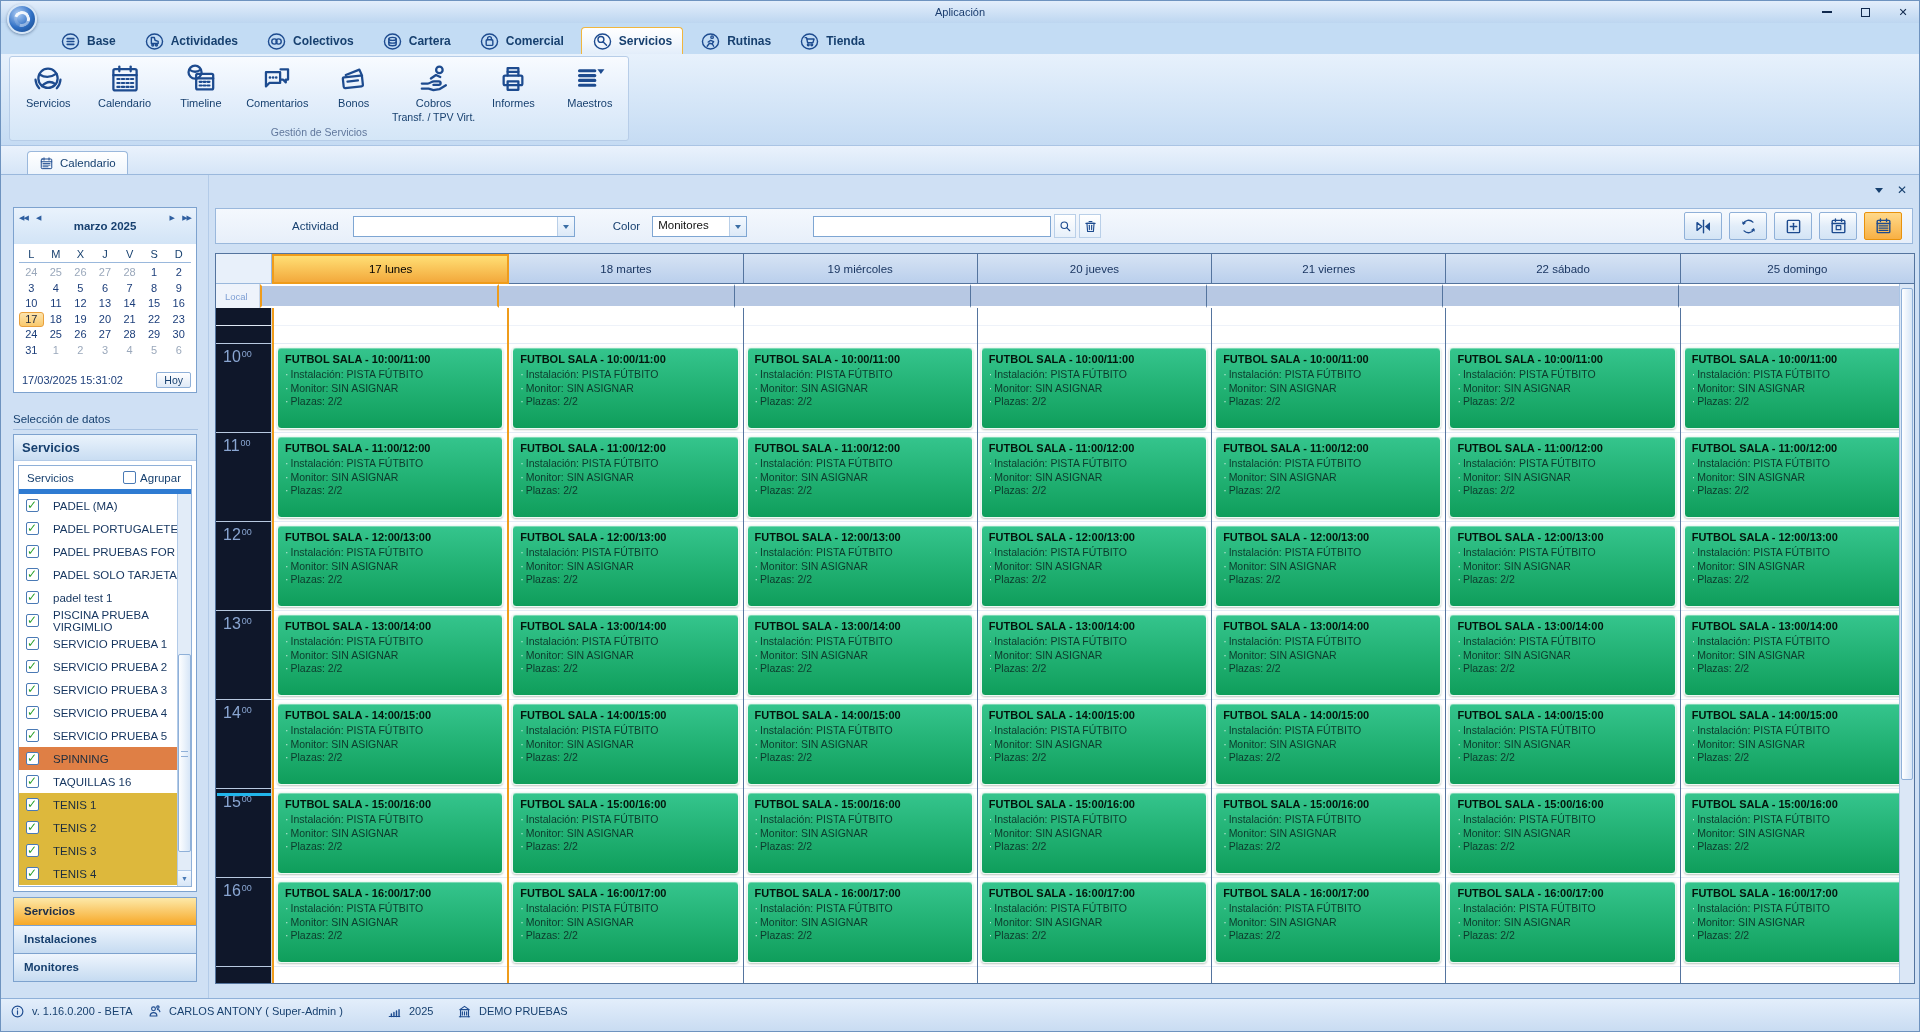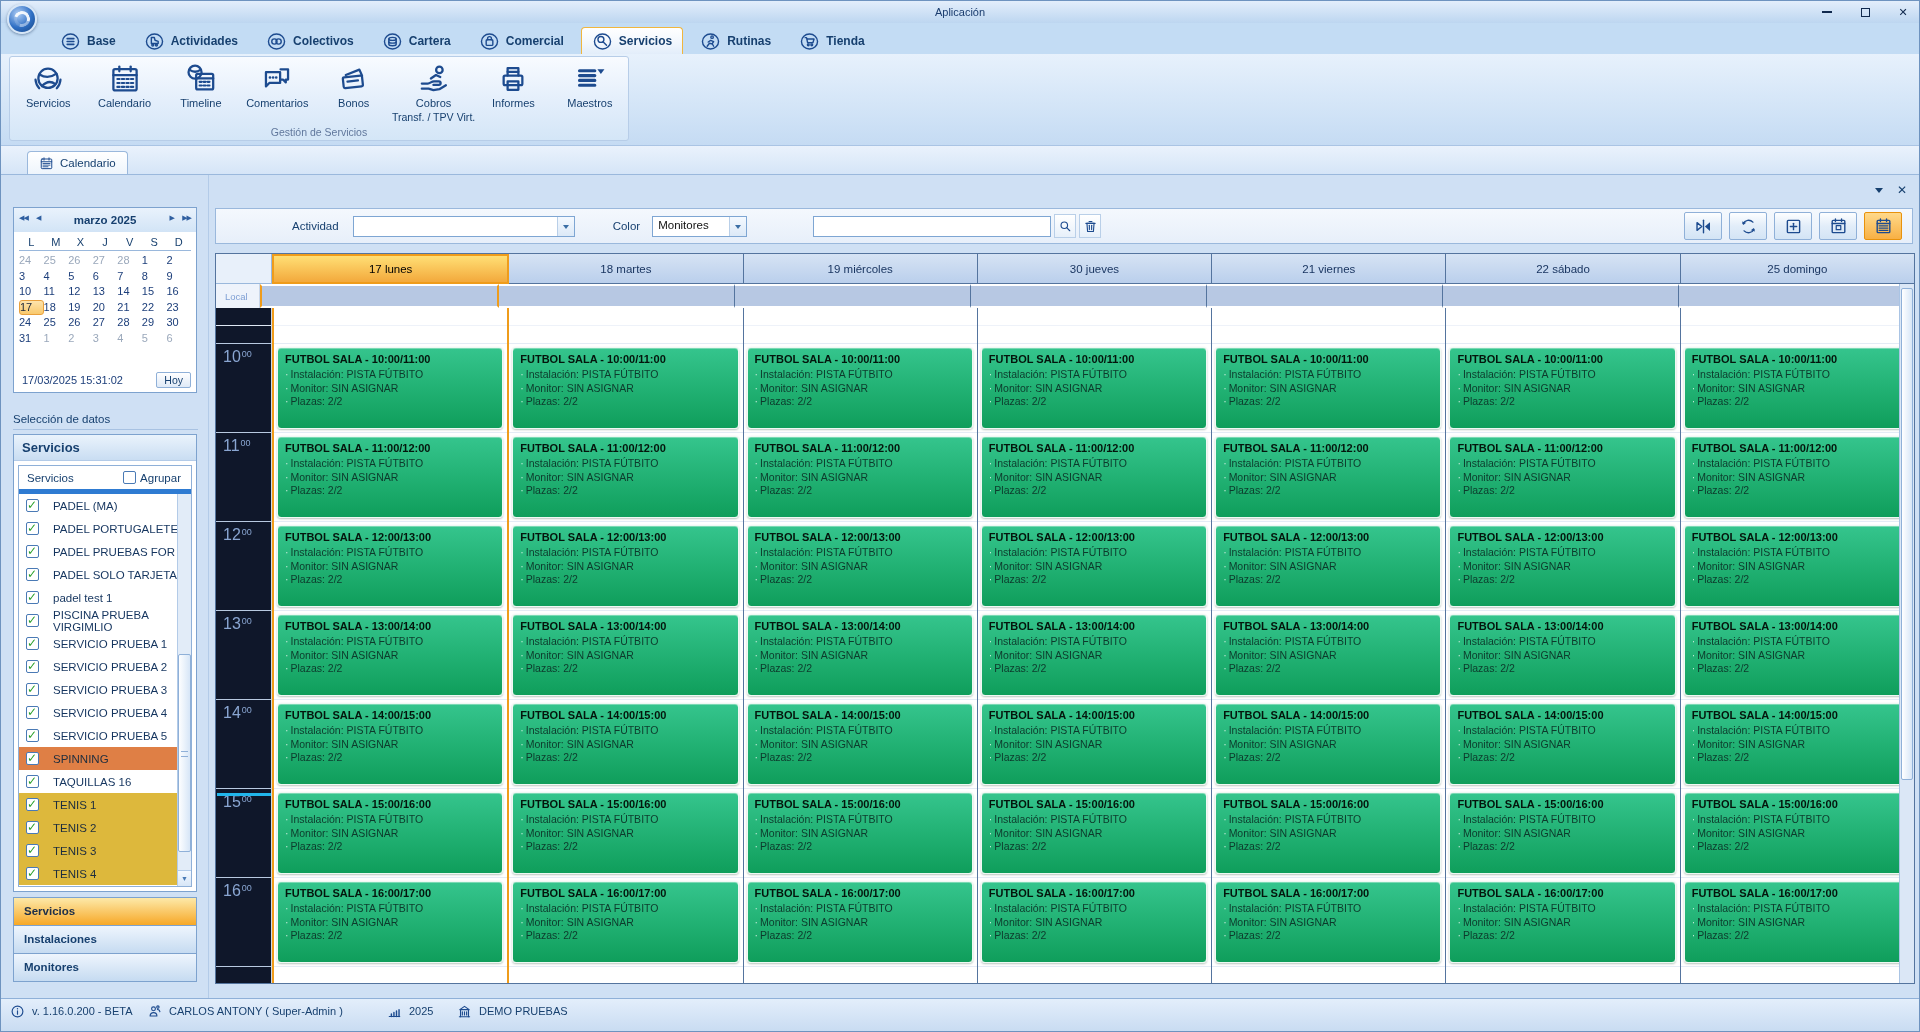--- a/index.html
+++ b/index.html
@@ -45,28 +45,28 @@
   .doctab{display:flex;align-items:center;gap:6px;background:linear-gradient(#ffffff,#eef5fc);
           border:1px solid #9ab8dc;border-bottom:none;border-radius:4px 4px 0 0;padding:0 11px;
           font-size:11.5px;color:#17406f;height:22px;}
   .doctab .ic{width:15px;height:15px;}
   
   .content{flex:1;display:flex;min-height:0;position:relative;}
   .leftpanel{width:208px;flex:none;position:relative;background:#cfe0f4;border-right:1px solid #b3cbe8;box-sizing:border-box;}
   
   .minical{position:absolute;left:12px;top:32px;width:184px;height:186px;background:#fff;
            border:1px solid #7da2ce;box-sizing:border-box;}
-  .mc-head{height:24px;background:linear-gradient(#e9f2fc,#d2e4f6);display:flex;align-items:center;
+  .mc-head{height:36px;background:linear-gradient(#e9f2fc,#d2e4f6);display:flex;align-items:center;
            justify-content:center;position:relative;color:#17406f;font-weight:700;font-size:11.5px;}
   .mc-nav{position:absolute;top:0;line-height:20px;font-size:7px;color:#2f5fa0;letter-spacing:-1px;}
   .mc-n1{left:5px}.mc-n2{left:22px}.mc-n3{right:22px}.mc-n4{right:5px}
   .mc-week{display:grid;grid-template-columns:repeat(7,1fr);height:17px;align-items:center;text-align:center;
            color:#17406f;border-bottom:1px solid #9ab8dc;margin:1px 5px 0;font-size:11px;}
   .mc-grid{display:grid;grid-template-columns:repeat(7,1fr);grid-auto-rows:15.5px;margin:2px 5px 0;
-           color:#1c3e7a;}
+           text-align:center;color:#1c3e7a;}
   .mc-d{line-height:15.5px;font-size:11px;}
   .mc-d.muted{color:#9aa8bb;}
   .mc-d.today{background:linear-gradient(#fde4ad,#f9c96d);border:1px solid #e9a03c;border-radius:3px;
            line-height:13px;color:#20293a;box-sizing:border-box;}
   .mc-foot{position:absolute;bottom:4px;left:8px;right:5px;display:flex;align-items:center;
            justify-content:space-between;color:#1c3e7a;font-size:11px;}
   .mc-hoy{border:1px solid #8fb0d8;background:linear-gradient(#ffffff,#dfeaf7);border-radius:2px;
            font-size:10.5px;color:#17406f;padding:1px 7px;font-family:inherit;}
   .seldatos{position:absolute;top:238px;left:12px;right:10px;font-size:11.5px;color:#17406f;
            border-bottom:1px solid #a8c2e2;padding-bottom:4px;}
@@ -703,21 +703,21 @@
             </button>
           </div>
       </div>
 
       <div class="cal">
         <div class="cal-head" id="cal-head">
             <div class="ch-corner"></div>
             <div class="ch-day today">17 lunes</div>
             <div class="ch-day">18 martes</div>
             <div class="ch-day">19 miércoles</div>
-            <div class="ch-day">30 jueves</div>
+            <div class="ch-day">20 jueves</div>
             <div class="ch-day">21 viernes</div>
             <div class="ch-day">22 sábado</div>
             <div class="ch-day">25 domingo</div>
           </div>
         <div class="cal-allday" id="cal-allday">
             <div class="ca-corner">Local</div>
             <div class="ca-cell today"></div>
             <div class="ca-cell"></div>
             <div class="ca-cell"></div>
             <div class="ca-cell"></div>

